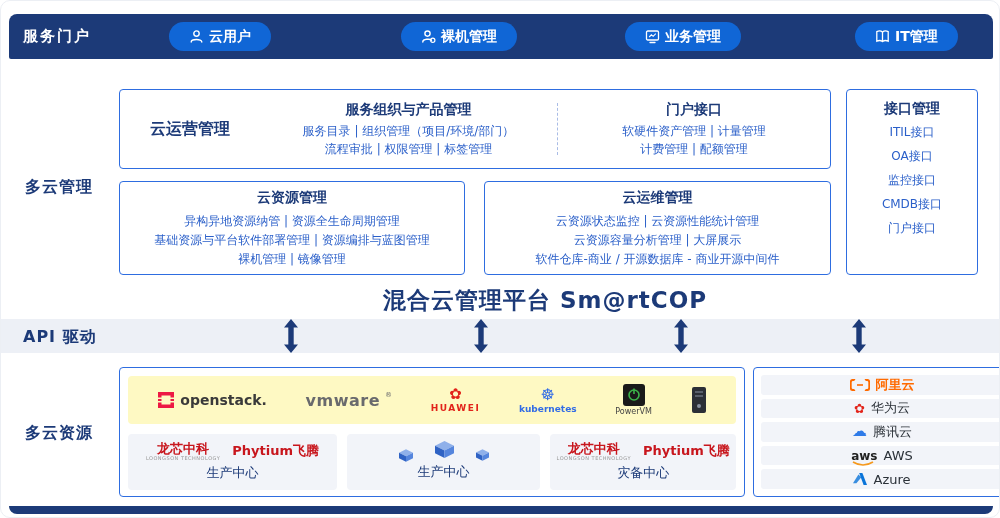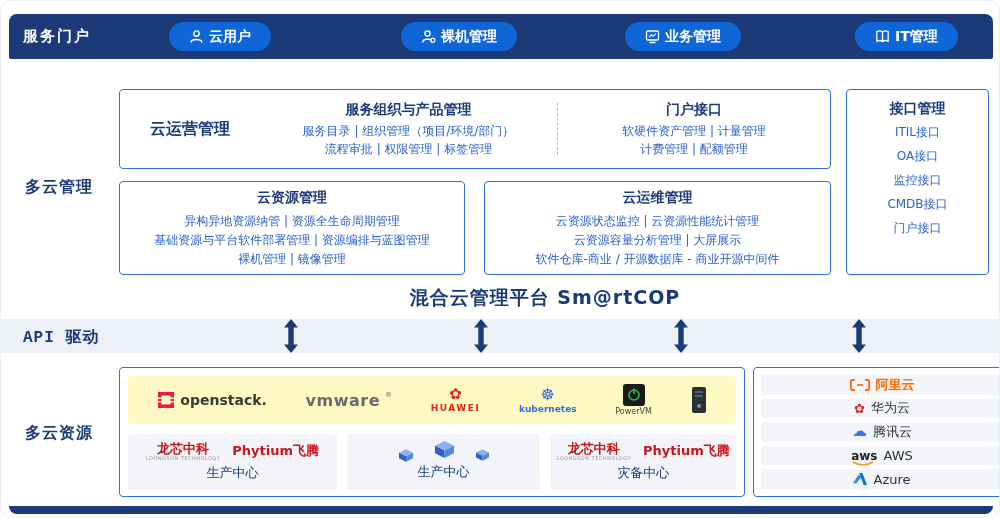--- a/index.html
+++ b/index.html
@@ -28,30 +28,30 @@
   .op-divider { height:52px; border-left:1px dashed #a9bce6; }
   .sec-title { font-size:14px; font-weight:bold; color:#1c3a78; margin-bottom:3px; }
   .sec-line { font-size:12px; color:#2a5fc9; line-height:18px; }
 
   .mid-box { text-align:center; padding-top:7px; }
   .resource-box { left:118px; top:180px; width:346px; height:94px; }
   .ops-box { left:483px; top:180px; width:347px; height:94px; }
   .box-title { font-size:14px; font-weight:bold; color:#1c3a78; margin-bottom:5px; }
   .box-line { font-size:12px; color:#2a5fc9; line-height:19px; }
 
-  .interface-box { left:845px; top:88px; width:143px; height:186px; text-align:center; padding-top:10px; }
+  .interface-box { left:845px; top:88px; width:132px; height:186px; text-align:center; padding-top:10px; }
   .interface-box .box-title { margin-bottom:2px; }
   .if-item { font-size:12px; color:#2a5fc9; line-height:24px; }
 
   .platform-title { position:absolute; left:118px; top:284px; width:852px; text-align:center;
-                    font-size:19px; font-weight:bold; color:#1c3a78; letter-spacing:1px; }
+                    font-size:23px; font-weight:bold; color:#1c3a78; letter-spacing:1px; }
 
   
   .api-band { position:absolute; left:0; top:318px; width:1000px; height:34px; background:#edf0f6; }
-  .api-label { position:absolute; left:22px; top:8px; font-size:16px; font-weight:bold; color:#1c3a78; letter-spacing:1px;font-family:Liberation Mono, monospace; }
+  .api-label { position:absolute; left:22px; top:8px; font-size:16px; font-weight:bold; color:#1c3a78; letter-spacing:1px; }
   .arrow { position:absolute; top:0; }
 
   
   .resources-box { left:118px; top:366px; width:626px; height:130px; padding:8px; }
   .logo-row { height:48px; background:#fef9c3; border-radius:4px; display:flex; align-items:center;
               justify-content:space-around; padding:0 10px; margin-bottom:10px; }
   .logo { display:flex; align-items:center; gap:5px; }
   .logo.stacked { flex-direction:column; gap:1px; }
   .os-text { font-size:14px; font-weight:bold; color:#3a3a3a; }
   .vm-text { font-size:16px; font-weight:bold; color:#696a6d; letter-spacing:0.5px; }

